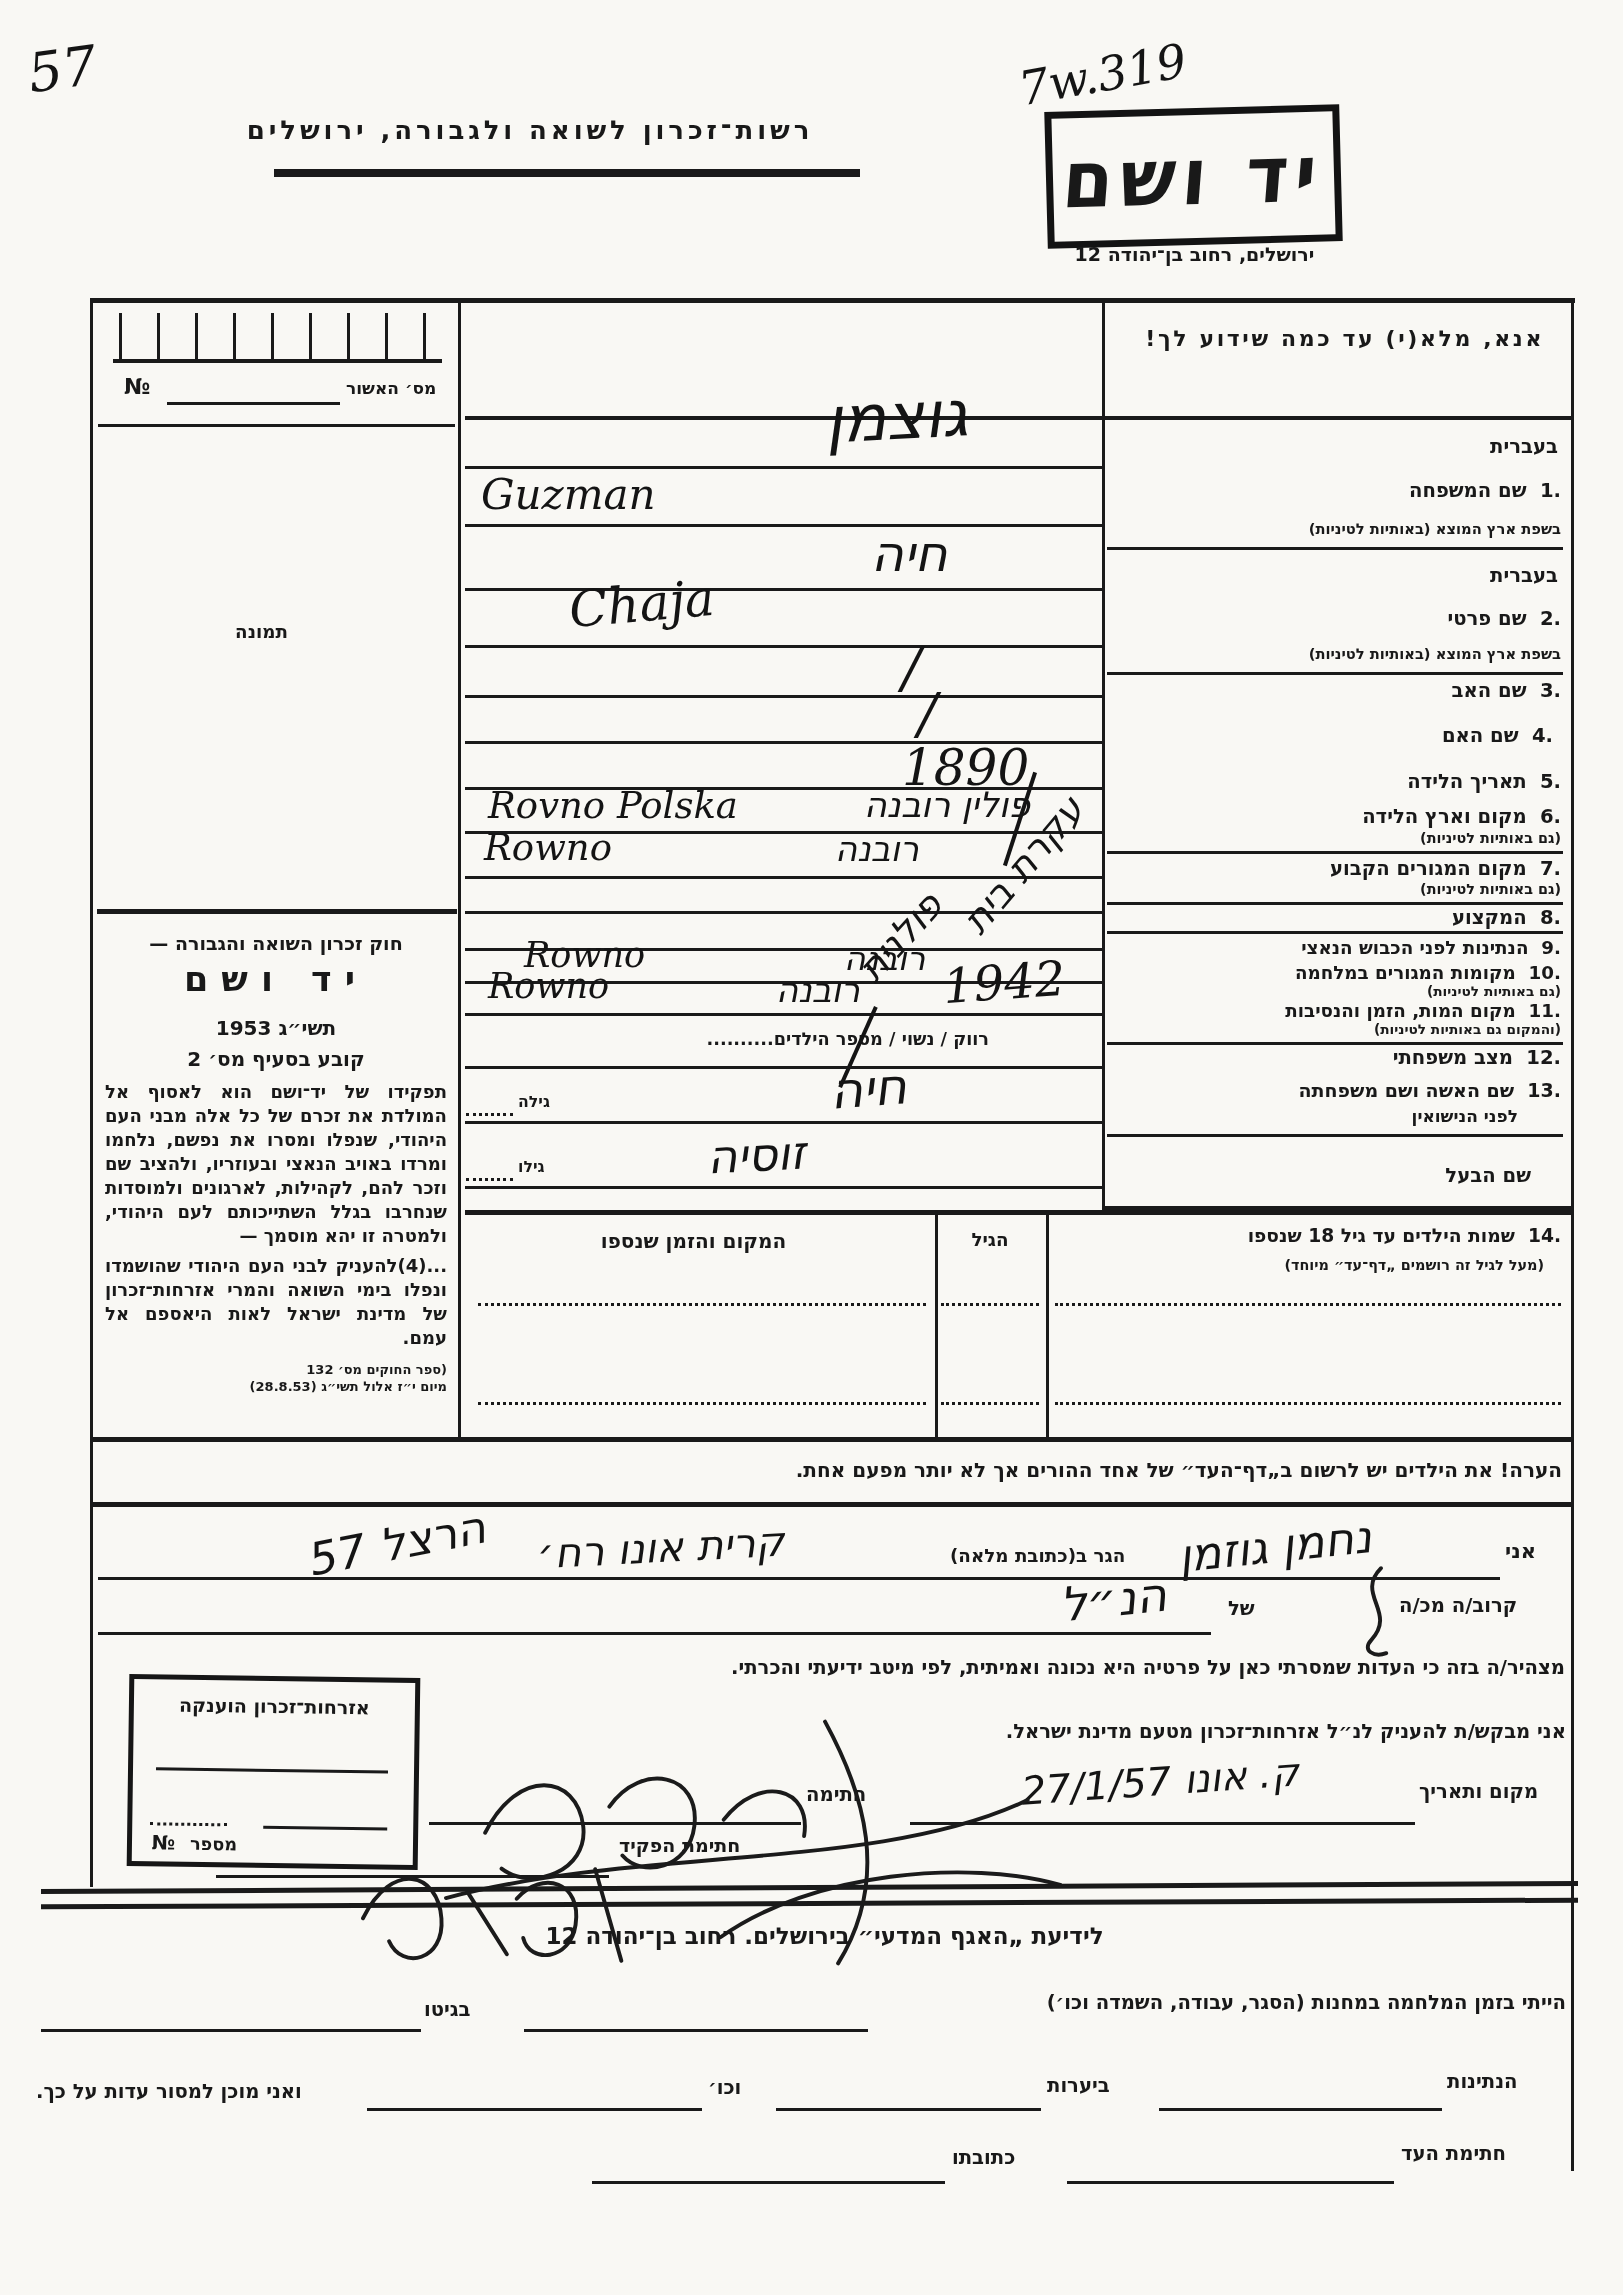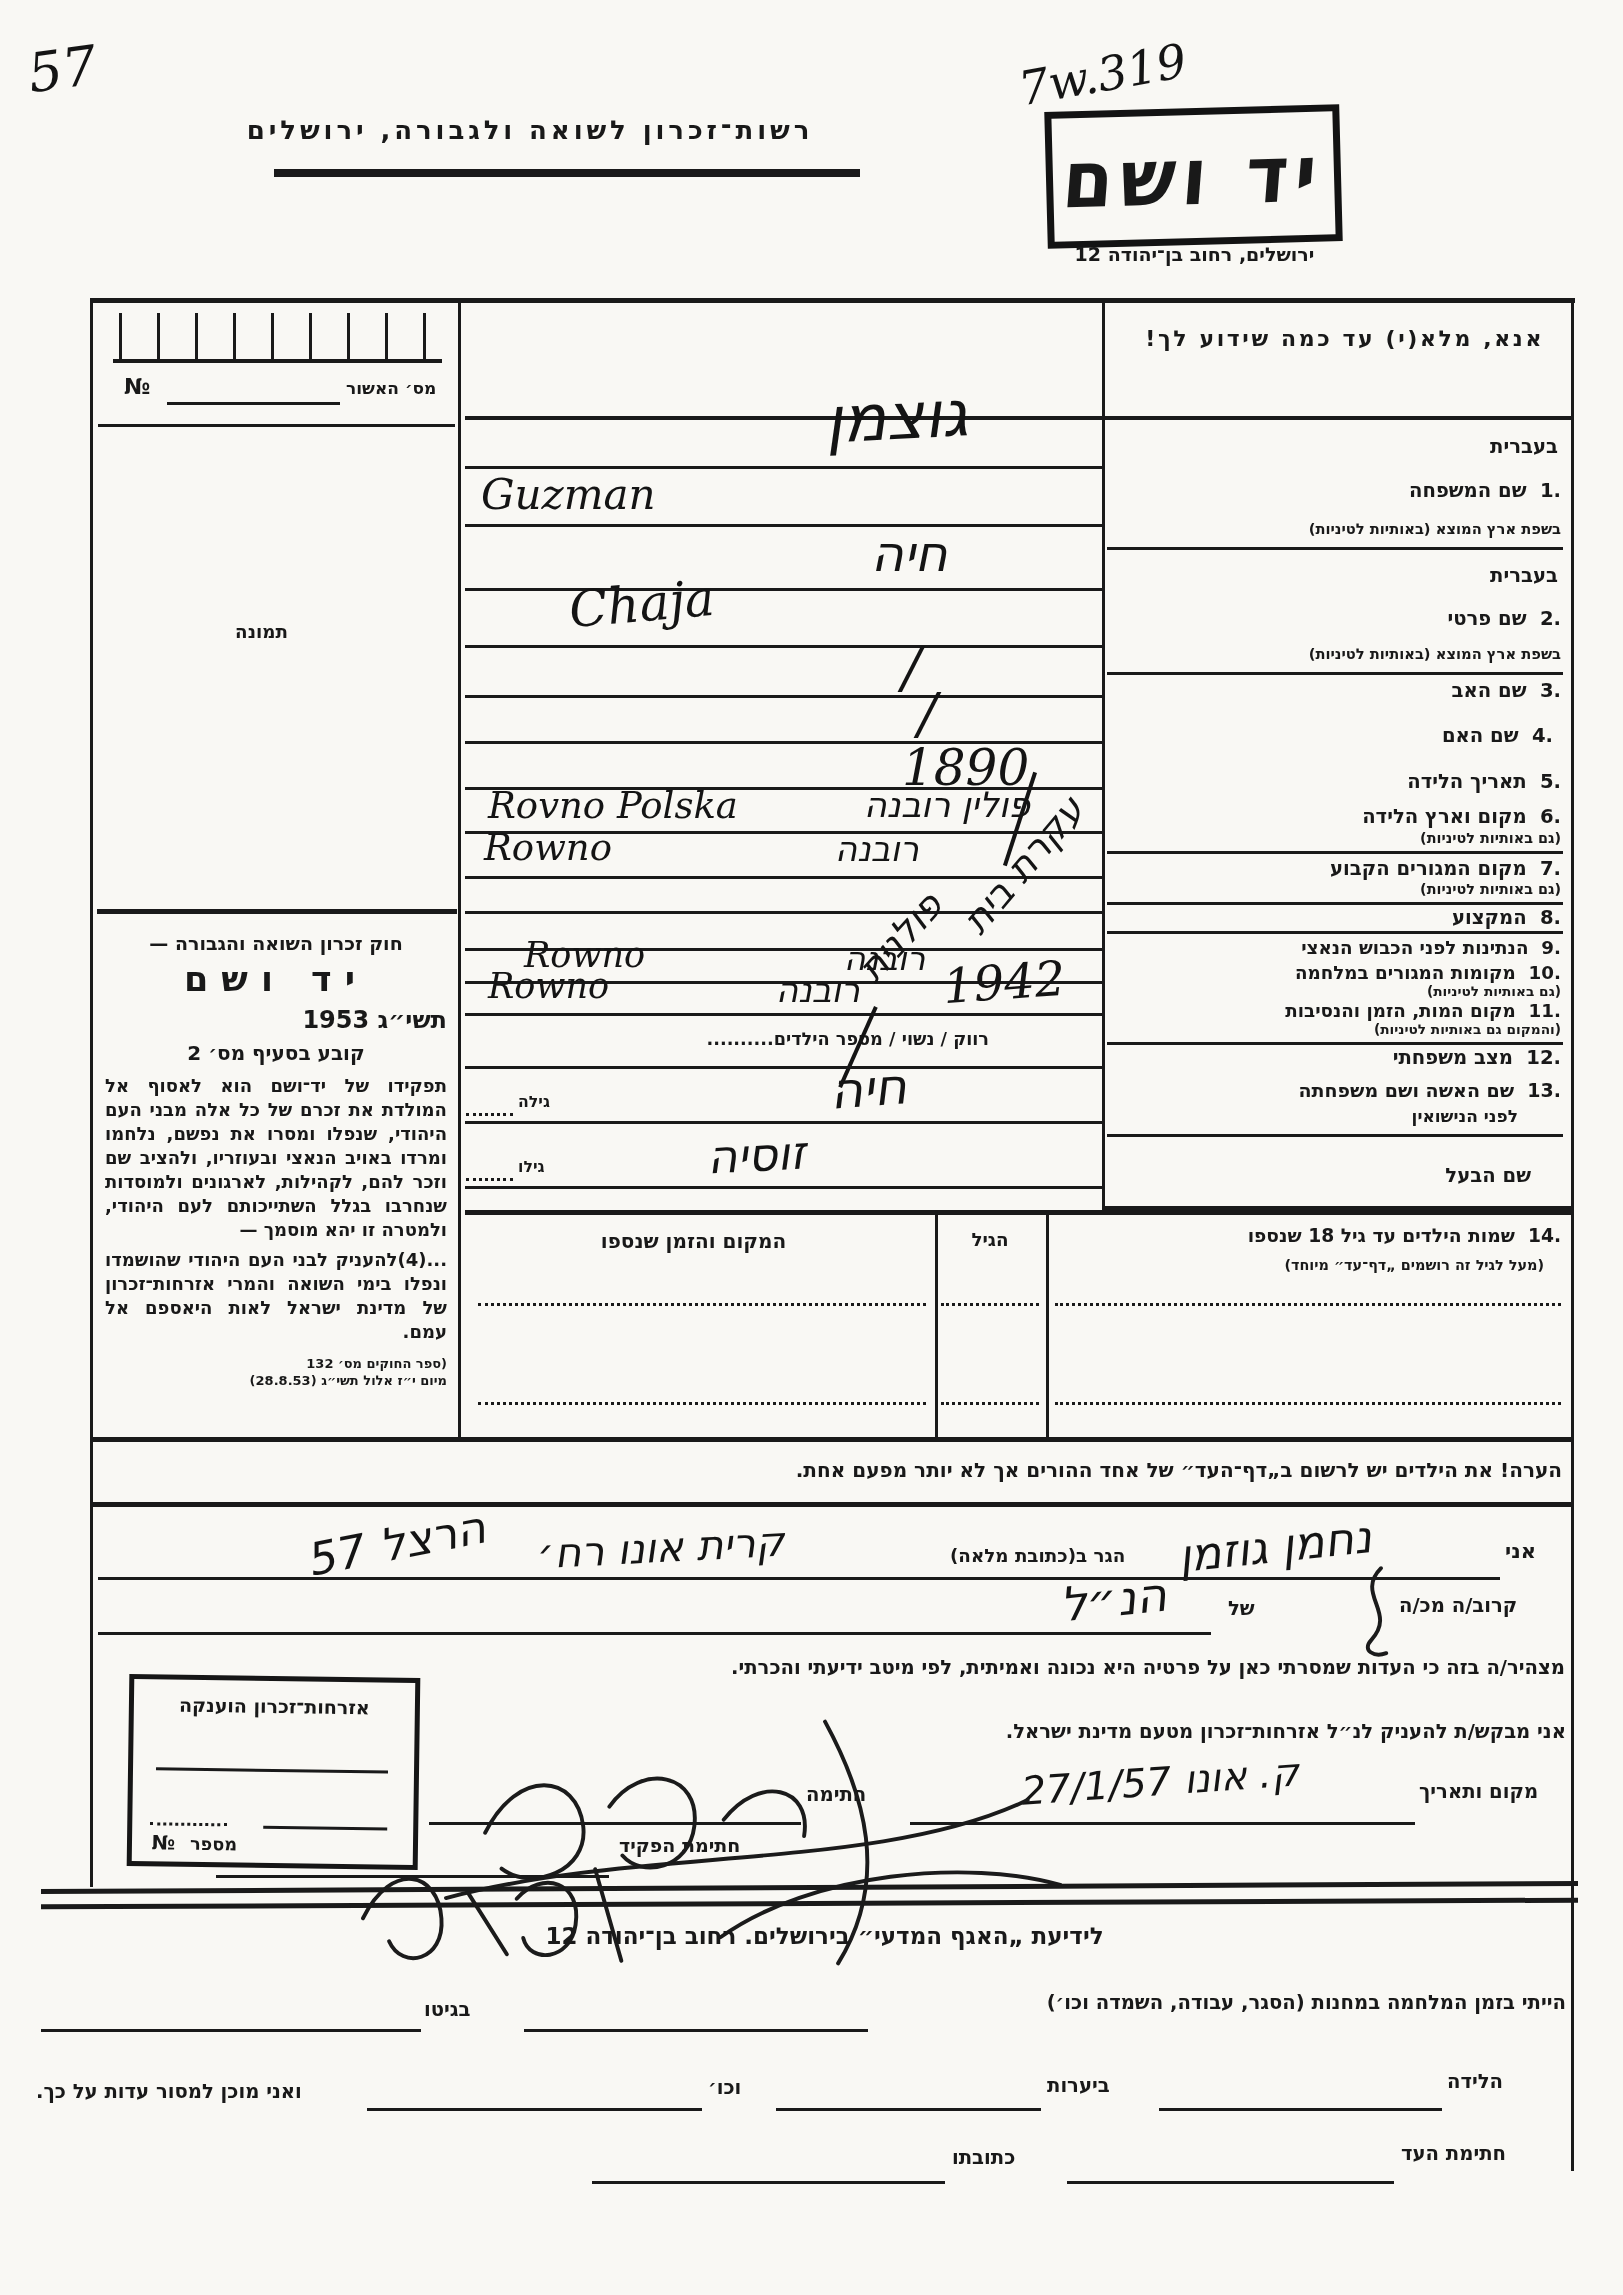--- a/index.html
+++ b/index.html
@@ -56,21 +56,21 @@
   <div class="pl" style="left:346px;top:378px;font-size:17px;">מס׳ האשור</div>
   <div class="ln" style="left:98px;top:424px;width:357px;height:3.3px;"></div>
 
   <div class="pl ctr" style="left:209px;top:621px;width:105px;font-size:18.3px;">תמונה</div>
 
   <div class="ln" style="left:97px;top:909px;width:360px;height:5.2px;"></div>
 
   <div class="abs" style="left:105px;top:932px;width:342px;direction:rtl;">
     <div class="pl ctr" style="position:relative;width:100%;font-size:19px;">חוק זכרון השואה והגבורה —</div>
     <div class="pl ctr" style="position:relative;width:100%;font-size:35px;letter-spacing:13px;margin-top:5.2px;">יד ושם</div>
-    <div class="pl ctr" style="position:relative;width:100%;font-size:24px;margin-top:7px;text-align:right;">תשי״ג 1953</div>
+    <div class="pl ctr" style="position:relative;width:100%;font-size:20px;margin-top:17px;">תשי״ג 1953</div>
     <div class="pl ctr" style="position:relative;width:100%;font-size:20px;margin-top:6.5px;">קובע בסעיף מס׳ 2</div>
     <div class="pl rt" style="position:relative;width:100%;font-size:18px;line-height:24px;margin-top:9.2px;text-align:justify;">תפקידו של יד־ושם הוא לאסוף אל המולדת את זכרם של כל אלה מבני העם היהודי, שנפלו ומסרו את נפשם, נלחמו ומרדו באויב הנאצי ובעוזריו, ולהציב שם וזכר להם, לקהילות, לארגונים ולמוסדות שנחרבו בגלל השתייכותם לעם היהודי, ולמטרה זו יהא מוסמך —</div>
     <div class="pl rt" style="position:relative;width:100%;font-size:18px;line-height:24px;margin-top:6.5px;text-align:justify;">‏...(4)להעניק לבני העם היהודי שהושמדו ונפלו בימי השואה והמרי אזרחות־זכרון של מדינת ישראל לאות היאספם אל עמם.</div>
     <div class="pl rt" style="position:relative;width:100%;font-size:13px;line-height:17px;margin-top:11px;">(ספר החוקים מס׳ 132</div>
     <div class="pl rt" style="position:relative;width:100%;font-size:13px;line-height:17px;">מיום י״ז אלול תשי״ג (28.8.53)</div>
   </div>
 
   <div class="pl" style="right:79px;top:326px;font-size:22px;letter-spacing:2.6px;">אנא, מלא(י) עד כמה שידוע לך!</div>
   <div class="ln" style="left:465px;top:416px;width:1106px;height:3.9px;"></div>
 
@@ -289,21 +289,21 @@
   <div class="ln" style="left:41px;top:1885px;width:1537px;height:5.2px;transform:rotate(-0.3deg);"></div>
   <div class="ln" style="left:41px;top:1901px;width:1537px;height:4.6px;transform:rotate(-0.25deg);"></div>
 
   <div class="pl ctr" style="left:314px;top:1923px;width:1021px;font-size:23px;">לידיעת „האגף המדעי״ בירושלים. רחוב בן־יהודה 12</div>
 
   <div class="pl rt" style="left:871px;top:1991px;width:695px;font-size:19.6px;">הייתי בזמן המלחמה במחנות (הסגר, עבודה, השמדה וכו׳)</div>
   <div class="ln" style="left:524px;top:2029px;width:344px;"></div>
   <div class="pl" style="left:424px;top:1998px;font-size:19.6px;">בגיטו</div>
   <div class="ln" style="left:41px;top:2029px;width:380px;"></div>
 
-  <div class="pl" style="left:1447px;top:2070px;font-size:19.6px;">הלידה</div>
+  <div class="pl" style="left:1447px;top:2070px;font-size:19.6px;">הנתינות</div>
   <div class="ln" style="left:1159px;top:2108px;width:283px;"></div>
   <div class="pl" style="left:1047px;top:2074px;font-size:19.6px;">ביערות</div>
   <div class="ln" style="left:776px;top:2108px;width:265px;"></div>
   <div class="pl" style="left:708px;top:2076px;font-size:19.6px;">וכו׳</div>
   <div class="ln" style="left:367px;top:2108px;width:335px;"></div>
   <div class="pl" style="left:36px;top:2080px;font-size:19.6px;">ואני מוכן למסור עדות על כך.</div>
 
   <div class="pl" style="left:1401px;top:2142px;font-size:19.6px;">חתימת העד</div>
   <div class="ln" style="left:1067px;top:2181px;width:327px;"></div>
   <div class="pl" style="left:952px;top:2146px;font-size:19.6px;">כתובתו</div>

